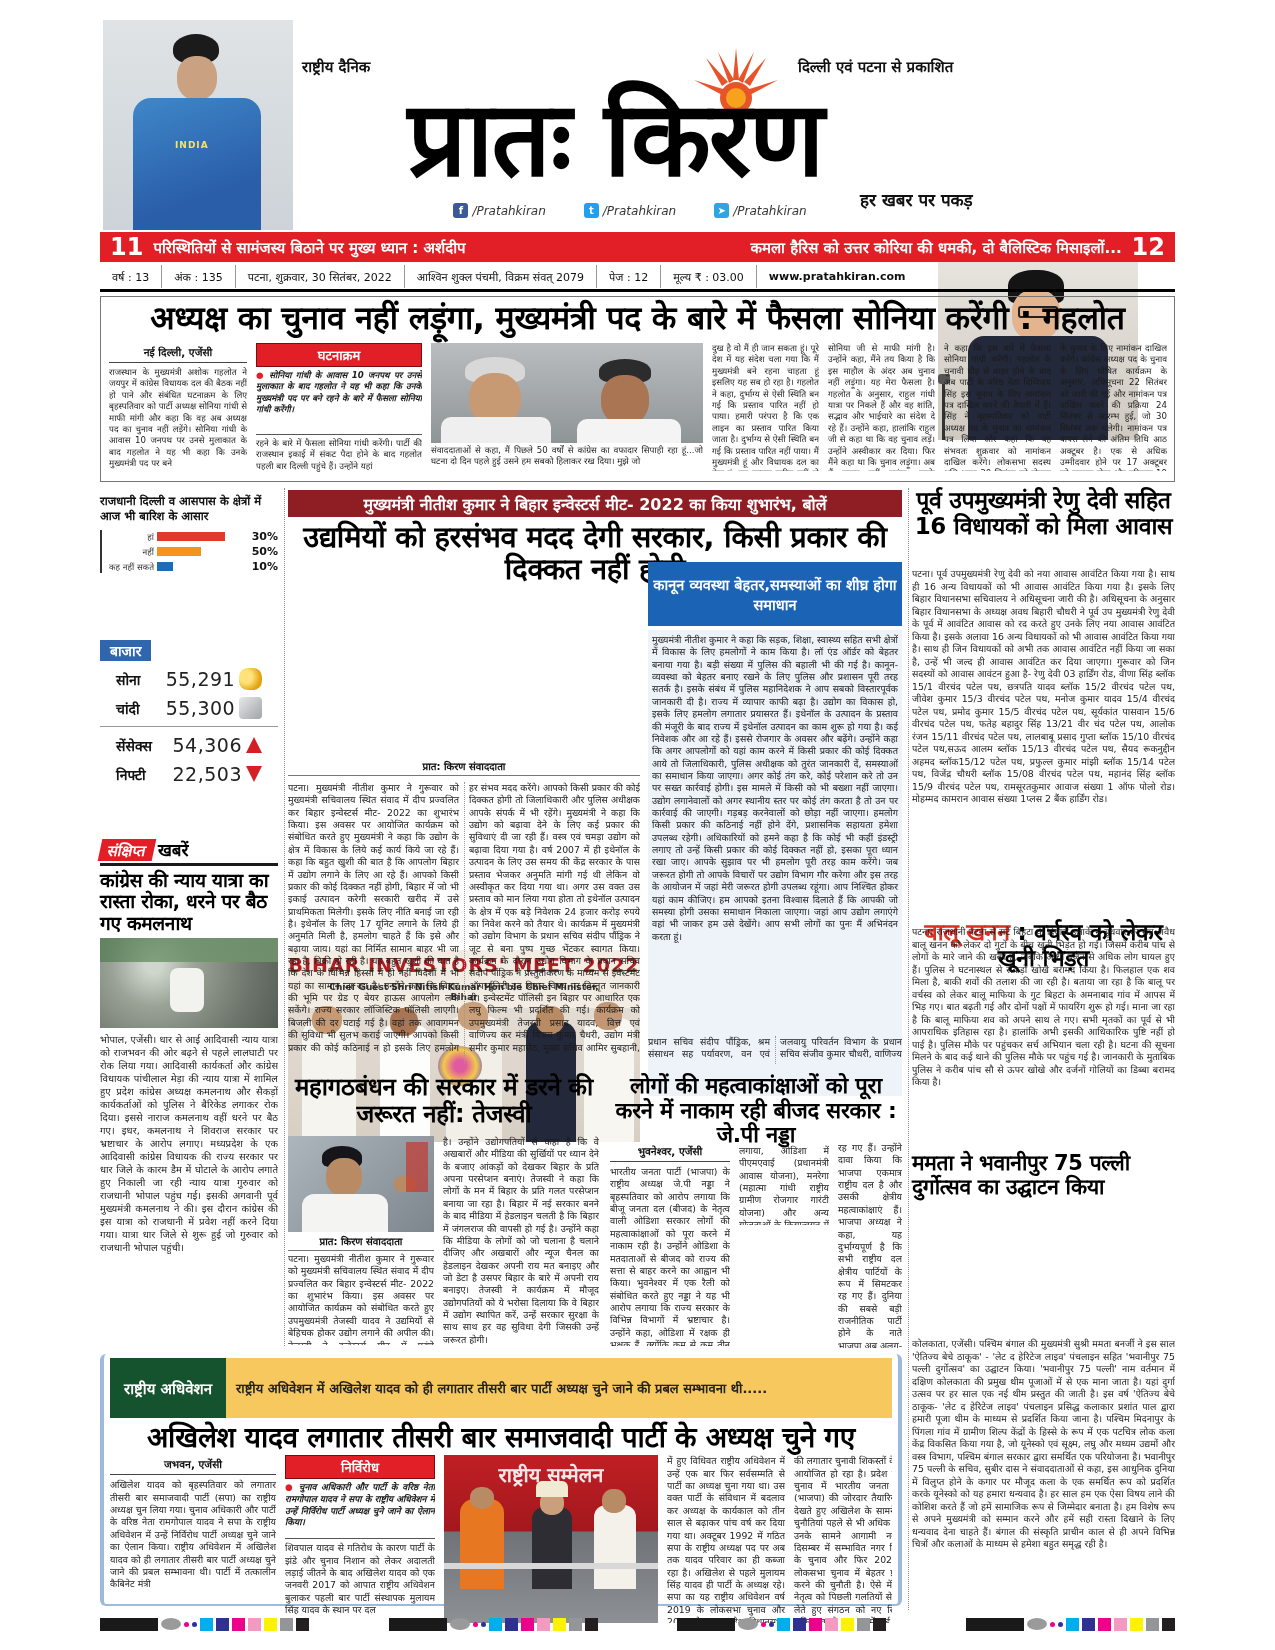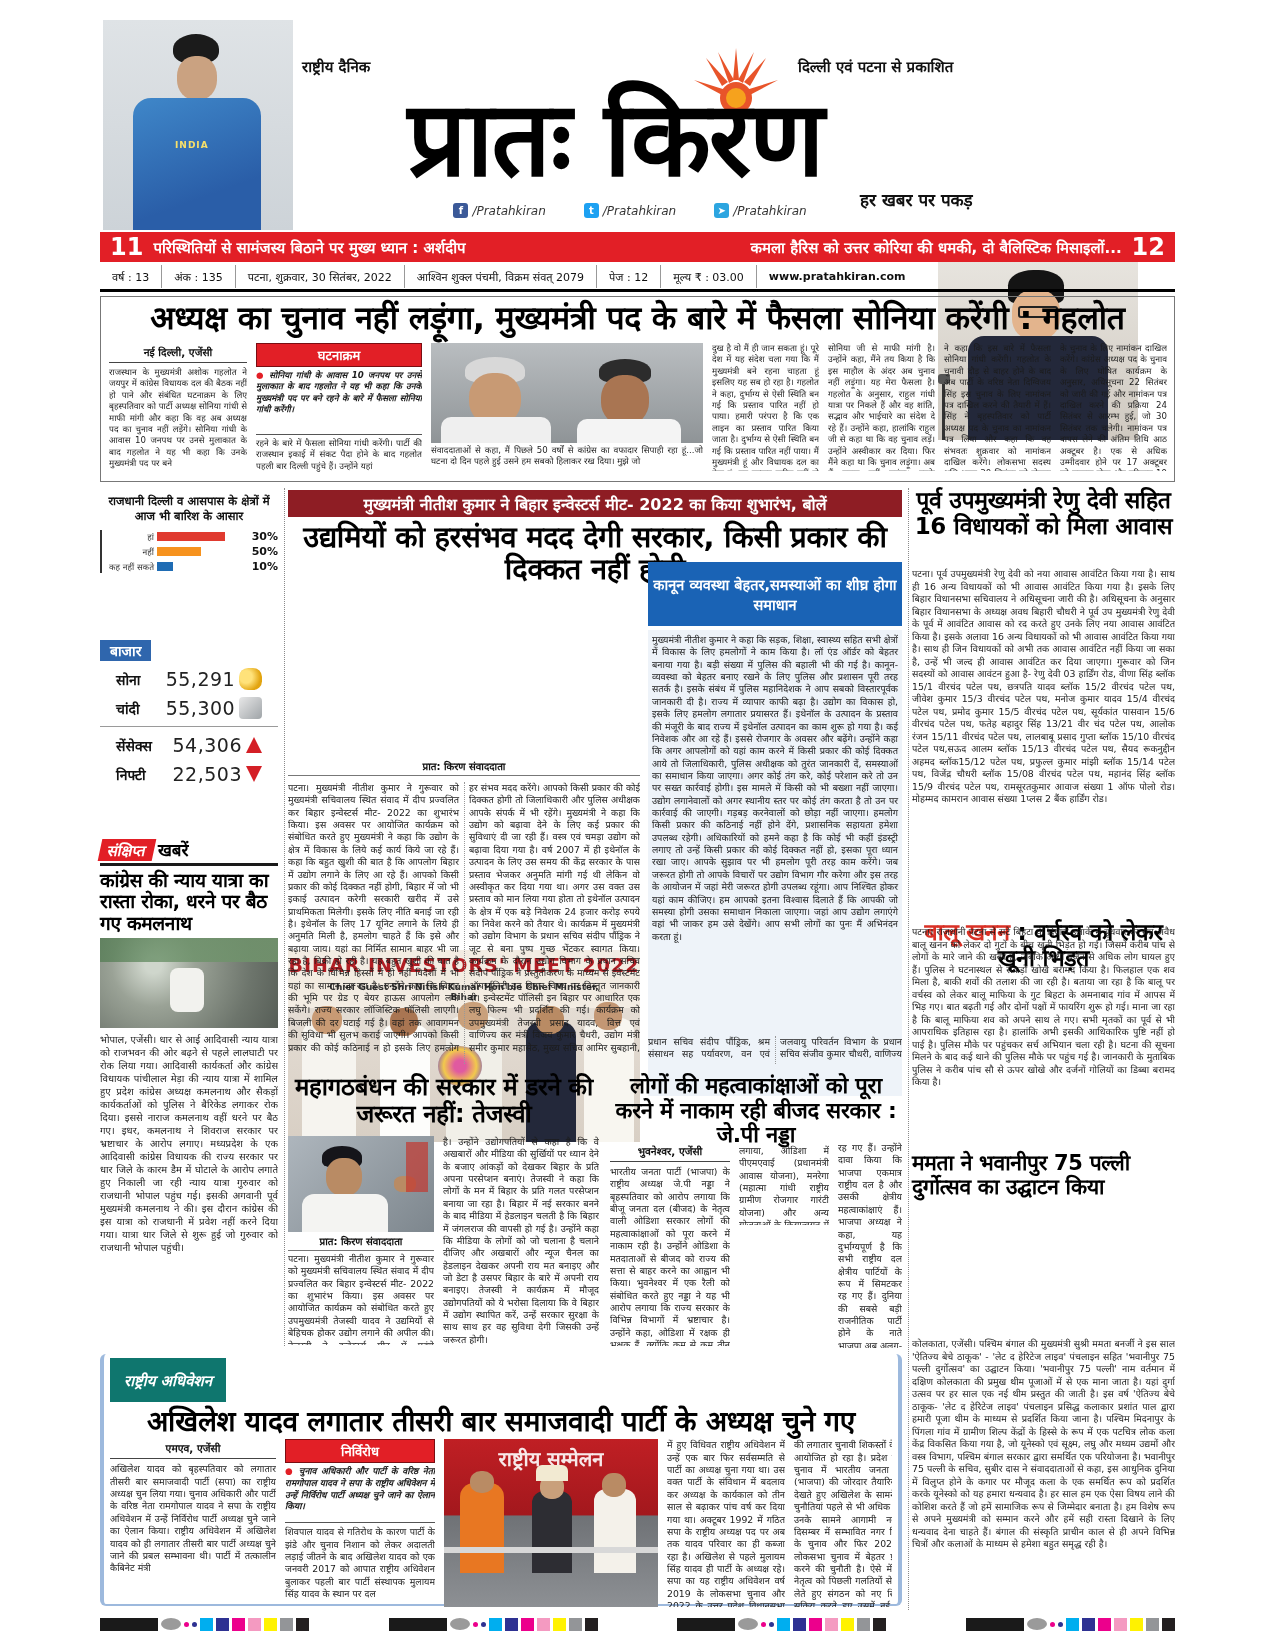--- a/index.html
+++ b/index.html
@@ -42,21 +42,21 @@
   .brief-label2{color:#000;font-weight:bold;font-size:17px;display:inline-block;padding-left:4px;}
   .market-row{display:flex;align-items:center;gap:4px;margin:7px 16px;}
   .market-name{font-weight:bold;font-size:14px;width:52px;}
   .market-val{font-size:19px;letter-spacing:0.5px;color:#222;}
   .poll-row{display:flex;align-items:center;font-size:8.5px;margin:2px 0;}
   .poll-label{width:52px;text-align:right;padding-right:3px;color:#333;}
   .poll-bar{height:9px;}
   .poll-pct{font-size:11px;font-weight:bold;margin-left:auto;}
   .natbox{border-left:4px solid #9db9dd;border-right:4px solid #9db9dd;border-bottom:2px solid #9db9dd;border-radius:6px;}
   .nathdr{display:flex;align-items:stretch;}
-  .natlabel{background:#0f766e;color:#fff;font-weight:bold;font-size:15px;padding:12px 14px;white-space:nowrap;font-style:italic;}
+  .natlabel{background:#14532d;color:#fff;font-weight:bold;font-size:15px;padding:20px 14px;white-space:nowrap;}
   .natstrip{background:#f6c85d;color:#222;font-weight:bold;font-size:13px;flex:1;display:flex;align-items:center;padding:0 10px;}
   .regmarks{display:flex;justify-content:space-between;align-items:center;}
   .reggroup{display:flex;align-items:center;gap:3px;}
   .regsq{width:13px;height:13px;display:inline-block;}
   .regbar{width:58px;height:13px;background:#1a1a1a;display:inline-block;}
   .regell{width:20px;height:12px;border-radius:50%;background:#9a9a9a;display:inline-block;}
   .regdot{width:5px;height:5px;border-radius:50%;display:inline-block;}
 </style>
 </head>
 <body>
@@ -161,21 +161,21 @@
       <div class="body-txt" style="width:107px;flex:none;height:128px;font-size:8.6px;">सोनिया जी से माफी मांगी है। उन्होंने कहा, मैंने तय किया है कि इस माहौल के अंदर अब चुनाव नहीं लड़ूंगा। यह मेरा फैसला है। गहलोत के अनुसार, राहुल गांधी यात्रा पर निकले हैं और वह शांति, सद्भाव और भाईचारे का संदेश दे रहे हैं। उन्होंने कहा, हालांकि राहुल जी से कहा था कि वह चुनाव लड़ें। उन्होंने अस्वीकार कर दिया। फिर मैंने कहा था कि चुनाव लड़ूंगा। अब मैं चुनाव नहीं लड़ूंगा। उनके मुख्यमंत्री पद पर बने रहने से जुड़े सवाल पर गहलोत</div>
       <div class="body-txt" style="width:107px;flex:none;height:128px;font-size:8.6px;">ने कहा कि इस बारे में फैसला सोनिया गांधी करेंगी। गहलोत के चुनावी दौड़ से बाहर होने के बाद अब पार्टी के वरिष्ठ नेता दिग्विजय सिंह इस चुनाव के लिए नामांकन पत्र दाखिल करने की तैयारी में हैं। सिंह ने बृहस्पतिवार को पार्टी अध्यक्ष पद के चुनाव का नामांकन पत्र लिया और कहा कि वह संभवतः शुक्रवार को नामांकन दाखिल करेंगे। लोकसभा सदस्य शशि थरूर 30 सितंबर को दोपहर में अध्यक्ष पद</div>
       <div class="body-txt" style="width:107px;flex:none;height:128px;font-size:8.6px;">के चुनाव के लिए नामांकन दाखिल करेंगे। कांग्रेस अध्यक्ष पद के चुनाव के लिए घोषित कार्यक्रम के अनुसार, अधिसूचना 22 सितंबर को जारी की गई और नामांकन पत्र दाखिल करने की प्रक्रिया 24 सितंबर से आरम्भ हुई, जो 30 सितंबर तक चलेगी। नामांकन पत्र वापस लेने की अंतिम तिथि आठ अक्टूबर है। एक से अधिक उम्मीदवार होने पर 17 अक्टूबर को मतदान होगा और परिणाम 19 अक्टूबर को घोषित किये जाएंगे।</div>
     </div>
   </div>
 
   <div class="abs dotted-v" style="left:284px;top:488px;height:858px;"></div>
   <div class="abs dotted-v" style="left:908px;top:488px;height:1122px;"></div>
 
   <div class="abs" style="left:100px;top:490px;width:178px;">
-    <div style="font-size:11.5px;font-weight:bold;text-align:center;margin-top:4px;line-height:1.3;">राजधानी दिल्ली व आसपास के क्षेत्रों में आज भी बारिश के आसार</div>
+    <div style="font-size:11.5px;font-weight:bold;margin-top:4px;line-height:1.3;">राजधानी दिल्ली व आसपास के क्षेत्रों में आज भी बारिश के आसार</div>
     <div style="margin-top:6px;border-left:2px solid #333;padding-left:0;">
       <div class="poll-row">
         <span class="poll-label">हां</span>
         <span class="poll-bar" style="width:68px;background:#e03a2f;"></span>
         <span class="poll-pct">30%</span>
       </div>
       <div class="poll-row">
         <span class="poll-label">नहीं</span>
         <span class="poll-bar" style="width:44px;background:#f6921e;"></span>
         <span class="poll-pct">50%</span>
@@ -290,25 +290,26 @@
   </div>
   <div class="abs body-txt" style="left:912px;top:926px;width:263px;height:222px;font-size:9.4px;">पटना। राजधानी पटना से सटे बिहटा के दियारा इलाके में बुधवार देर रात अवैध बालू खनन को लेकर दो गुटों के बीच खूनी भिड़ंत हो गई। जिसमें करीब पांच से लोगों के मारे जाने की खबर है, जबकि आधा दर्जन से अधिक लोग घायल हुए हैं। पुलिस ने घटनास्थल से सैकड़ों खोखे बरामद किया है। फिलहाल एक शव मिला है, बाकी शवों की तलाश की जा रही है। बताया जा रहा है कि बालू पर वर्चस्व को लेकर बालू माफिया के गुट बिहटा के अमनाबाद गांव में आपस में भिड़ गए। बात बढ़ती गई और दोनों पक्षों में फायरिंग शुरू हो गई। माना जा रहा है कि बालू माफिया शव को अपने साथ ले गए। सभी मृतकों का पूर्व से भी आपराधिक इतिहास रहा है। हालांकि अभी इसकी आधिकारिक पुष्टि नहीं हो पाई है। पुलिस मौके पर पहुंचकर सर्च अभियान चला रही है। घटना की सूचना मिलने के बाद कई थाने की पुलिस मौके पर पहुंच गई है। जानकारी के मुताबिक पुलिस ने करीब पांच सौ से ऊपर खोखे और दर्जनों गोलियों का डिब्बा बरामद किया है।</div>
 
   <div class="abs hl" style="left:912px;top:1152px;width:263px;font-size:21px;">ममता ने भवानीपुर 75 पल्ली दुर्गोत्सव का उद्घाटन किया</div>
 
   <div class="abs body-txt" style="left:912px;top:1338px;width:263px;height:268px;font-size:9.4px;">कोलकाता, एजेंसी। पश्चिम बंगाल की मुख्यमंत्री सुश्री ममता बनर्जी ने इस साल 'ऐतिज्य बेचे ठाकूक' - 'लेट द हेरिटेज लाइव' पंचलाइन सहित 'भवानीपुर 75 पल्ली दुर्गोत्सव' का उद्घाटन किया। 'भवानीपुर 75 पल्ली' नाम वर्तमान में दक्षिण कोलकाता की प्रमुख थीम पूजाओं में से एक माना जाता है। यहां दुर्गा उत्सव पर हर साल एक नई थीम प्रस्तुत की जाती है। इस वर्ष 'ऐतिज्य बेचे ठाकूक- 'लेट द हेरिटेज लाइव' पंचलाइन प्रसिद्ध कलाकार प्रशांत पाल द्वारा हमारी पूजा थीम के माध्यम से प्रदर्शित किया जाना है। पश्चिम मिदनापुर के पिंगला गांव में ग्रामीण शिल्प केंद्रों के हिस्से के रूप में एक पटचित्र लोक कला केंद्र विकसित किया गया है, जो यूनेस्को एवं सूक्ष्म, लघु और मध्यम उद्यमों और वस्त्र विभाग, पश्चिम बंगाल सरकार द्वारा समर्थित एक परियोजना है। भवानीपुर 75 पल्ली के सचिव, सुबीर दास ने संवाददाताओं से कहा, इस आधुनिक दुनिया में विलुप्त होने के कगार पर मौजूद कला के एक समर्थित रूप को प्रदर्शित करके यूनेस्को को यह हमारा धन्यवाद है। हर साल हम एक ऐसा विषय लाने की कोशिश करते हैं जो हमें सामाजिक रूप से जिम्मेदार बनाता है। हम विशेष रूप से अपने मुख्यमंत्री को सम्मान करने और हमें सही रास्ता दिखाने के लिए धन्यवाद देना चाहते हैं। बंगाल की संस्कृति प्राचीन काल से ही अपने विभिन्न चित्रों और कलाओं के माध्यम से हमेशा बहुत समृद्ध रही है।</div>
 
   <div class="abs natbox" style="left:100px;top:1354px;width:802px;height:252px;padding:4px 6px;box-sizing:border-box;">
     <div class="nathdr">
       <span class="natlabel">राष्ट्रीय अधिवेशन</span>
+      <span class="natstrip">राष्ट्रीय अधिवेशन में अखिलेश यादव को ही लगातार तीसरी बार पार्टी अध्यक्ष चुने जाने की प्रबल सम्भावना थी.....</span>
     </div>
     <div class="hl" style="font-size:28px;text-align:center;padding:4px 0 2px 0;">अखिलेश यादव लगातार तीसरी बार समाजवादी पार्टी के अध्यक्ष चुने गए</div>
     <div style="display:flex;gap:9px;height:168px;overflow:hidden;">
       <div style="width:166px;flex:none;">
-        <div class="byline">एमएव, एजेंसी</div>
+        <div class="byline">जभवन, एजेंसी</div>
         <div class="body-txt" style="height:142px;font-size:9.3px;">अखिलेश यादव को बृहस्पतिवार को लगातार तीसरी बार समाजवादी पार्टी (सपा) का राष्ट्रीय अध्यक्ष चुन लिया गया। चुनाव अधिकारी और पार्टी के वरिष्ठ नेता रामगोपाल यादव ने सपा के राष्ट्रीय अधिवेशन में उन्हें निर्विरोध पार्टी अध्यक्ष चुने जाने का ऐलान किया। राष्ट्रीय अधिवेशन में अखिलेश यादव को ही लगातार तीसरी बार पार्टी अध्यक्ष चुने जाने की प्रबल सम्भावना थी। पार्टी में तत्कालीन कैबिनेट मंत्री</div>
       </div>
       <div style="width:150px;flex:none;">
         <div class="eventhdr">निर्विरोध</div>
         <div class="body-txt" style="height:56px;font-weight:bold;font-style:italic;font-size:8.8px;margin-top:3px;border-bottom:1px solid #555;">
           <span class="bullet-red">●</span>
           <span>चुनाव अधिकारी और पार्टी के वरिष्ठ नेता रामगोपाल यादव ने सपा के राष्ट्रीय अधिवेशन में उन्हें निर्विरोध पार्टी अध्यक्ष चुने जाने का ऐलान किया।</span>
         </div>
         <div class="body-txt" style="height:78px;font-size:9.3px;margin-top:3px;">शिवपाल यादव से गतिरोध के कारण पार्टी के झंडे और चुनाव निशान को लेकर अदालती लड़ाई जीतने के बाद अखिलेश यादव को एक जनवरी 2017 को आपात राष्ट्रीय अधिवेशन बुलाकर पहली बार पार्टी संस्थापक मुलायम सिंह यादव के स्थान पर दल</div>
       </div>

